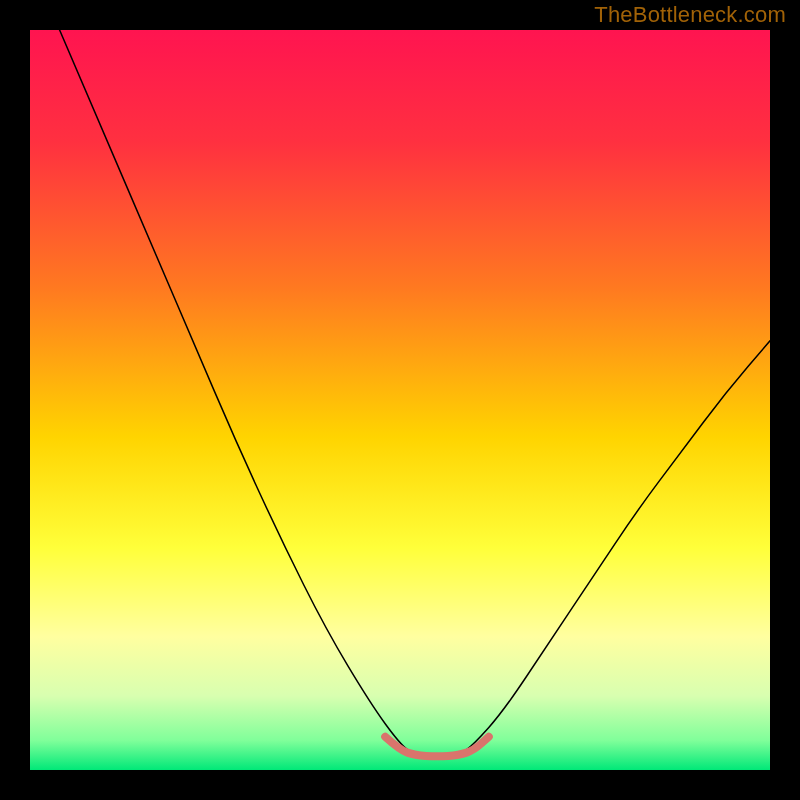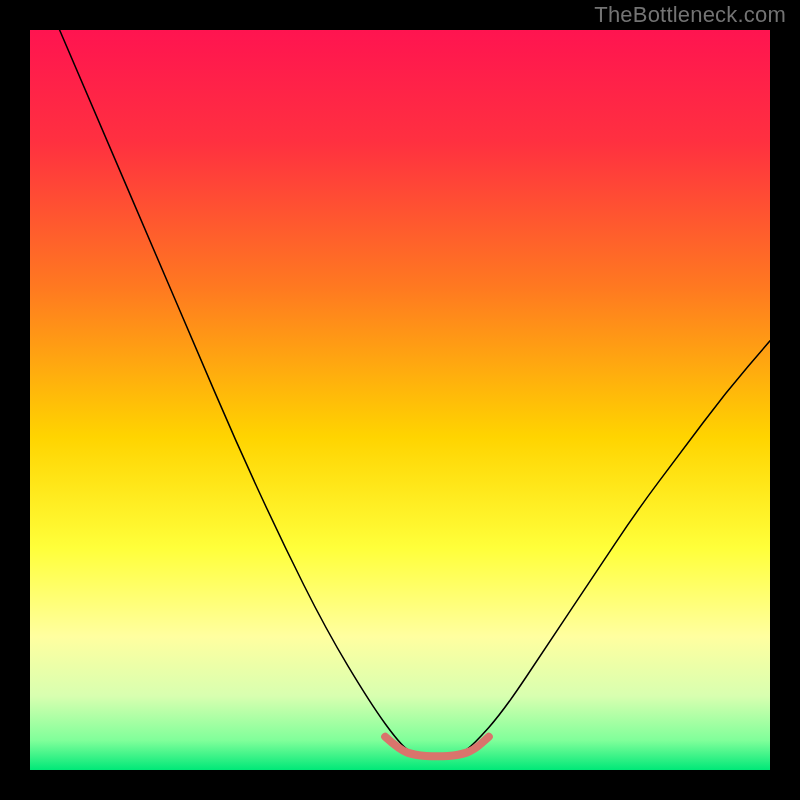--- a/index.html
+++ b/index.html
@@ -14,21 +14,21 @@
   .frame {
     position: relative;
     width: 800px;
     height: 800px;
     background: #000;
   }
   .watermark {
     position: absolute;
     top: 2px;
     right: 14px;
-    color: #737373;
+    color: #a16207;
     font-size: 22px;
     font-weight: 400;
     letter-spacing: 0.2px;
     z-index: 5;
   }
   .plot {
     position: absolute;
     left: 30px;
     top: 30px;
     width: 740px;

